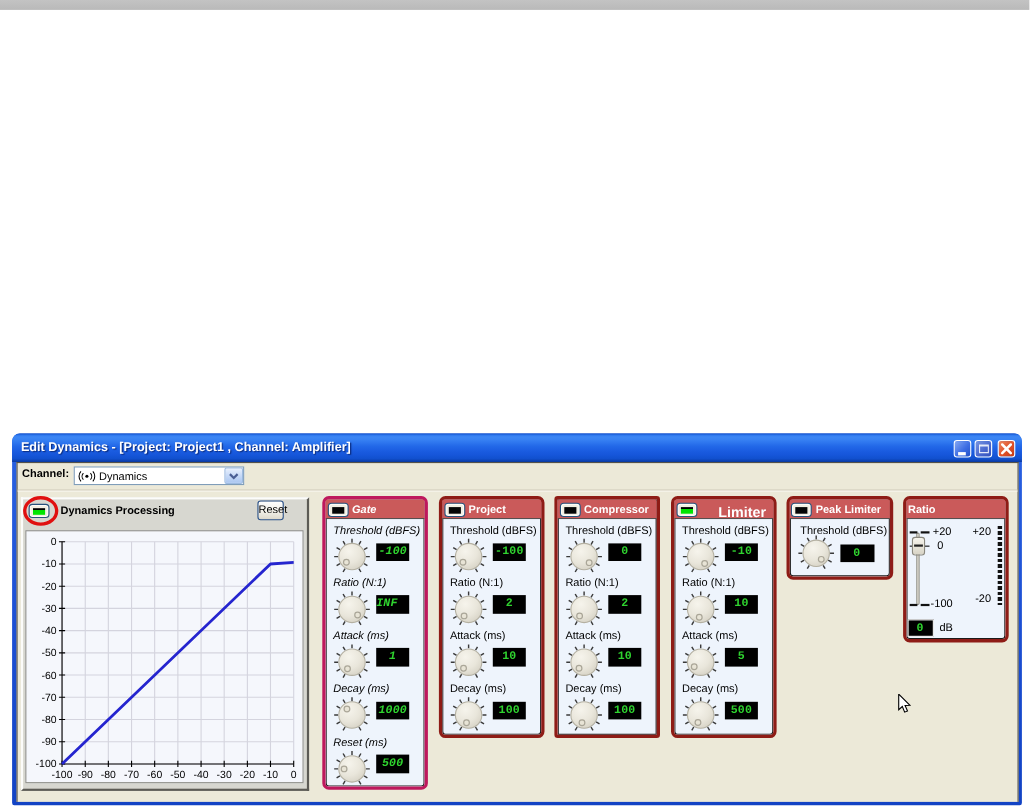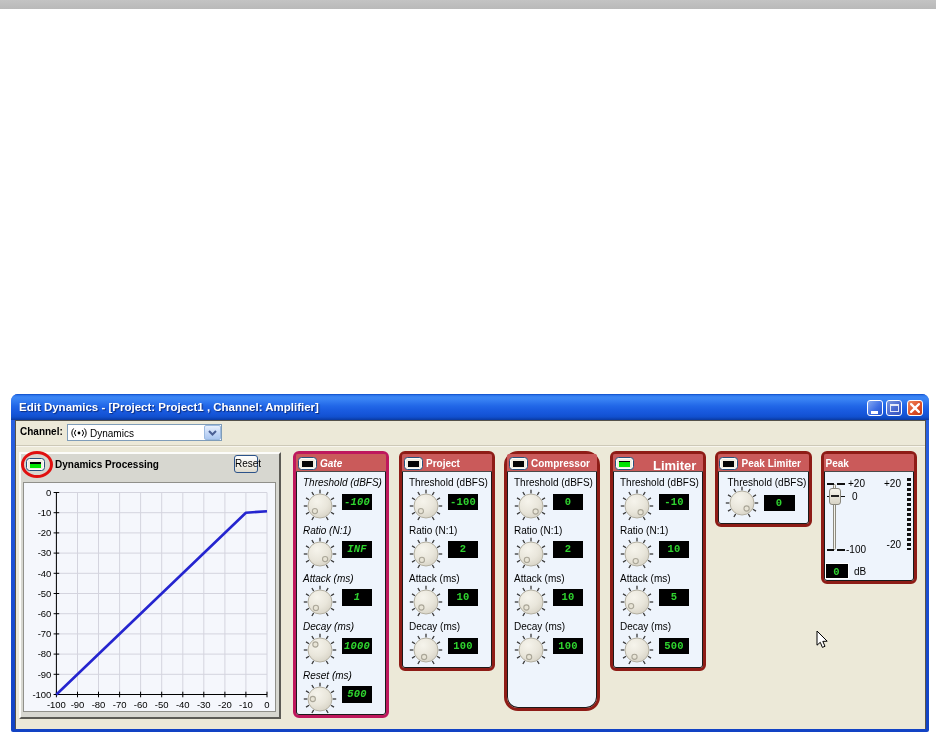--- a/index.html
+++ b/index.html
@@ -162,21 +162,21 @@
         <line x1="23.3" y1="27.9" x2="25.1" y2="31.0" stroke="#3a3a3a" stroke-width="1.3"></line>
         <line x1="10.7" y1="27.9" x2="8.9" y2="31.0" stroke="#3a3a3a" stroke-width="1.3"></line>
         <line x1="6.1" y1="23.3" x2="3.0" y2="25.1" stroke="#3a3a3a" stroke-width="1.3"></line>
         <line x1="4.4" y1="17.0" x2="0.8" y2="17.0" stroke="#3a3a3a" stroke-width="1.3"></line>
         <line x1="6.1" y1="10.7" x2="3.0" y2="8.9" stroke="#3a3a3a" stroke-width="1.3"></line>
         <line x1="10.7" y1="6.1" x2="8.9" y2="3.0" stroke="#3a3a3a" stroke-width="1.3"></line>
         <circle cx="17" cy="17" r="12" fill="url(#kg)" stroke="#b4b0a2" stroke-width="1"></circle>
         <circle cx="22.1" cy="22.1" r="2.6" fill="#e8e4d6" stroke="#aaa698" stroke-width="1.1"></circle>
       </svg>
     </div>
-    <div style="position:absolute;left:46px;top:87.0px;width:30px;height:16.5px;background:#000;color:#2fd32f;font-family:'Liberation Mono',monospace;font-weight:bold;font-size:10.5px;text-align:center;letter-spacing:0.2px;line-height:16.5px;">INF</div>
+    <div style="position:absolute;left:46px;top:87.0px;width:30px;height:16.5px;background:#000;color:#2fd32f;font-family:'Liberation Mono',monospace;font-weight:bold;font-size:10.5px;letter-spacing:0.2px;line-height:16.5px;">INF</div>
     <div style="position:absolute;left:7px;top:118.5px;font-size:10px;color:#000;white-space:nowrap;">Attack (ms)</div>
     <div style="position:absolute;left:7px;top:130.5px;width:34px;height:34px;">
       <svg width="34" height="34" style="position:absolute;left:0;top:0">
         <defs>
           <radialGradient id="kg" cx="38%" cy="30%" r="75%">
             <stop offset="0%" stop-color="#f6f4ec"></stop>
             <stop offset="60%" stop-color="#e9e6db"></stop>
             <stop offset="100%" stop-color="#d7d3c6"></stop>
           </radialGradient>
         </defs>
@@ -353,21 +353,21 @@
         <line x1="6.1" y1="23.3" x2="3.0" y2="25.1" stroke="#3a3a3a" stroke-width="1.3"></line>
         <line x1="4.4" y1="17.0" x2="0.8" y2="17.0" stroke="#3a3a3a" stroke-width="1.3"></line>
         <line x1="6.1" y1="10.7" x2="3.0" y2="8.9" stroke="#3a3a3a" stroke-width="1.3"></line>
         <line x1="10.7" y1="6.1" x2="8.9" y2="3.0" stroke="#3a3a3a" stroke-width="1.3"></line>
         <circle cx="17" cy="17" r="12" fill="url(#kg)" stroke="#b4b0a2" stroke-width="1"></circle>
         <circle cx="15.1" cy="24.0" r="2.6" fill="#e8e4d6" stroke="#aaa698" stroke-width="1.1"></circle>
       </svg>
     </div>
     <div style="position:absolute;left:46px;top:183.5px;width:30px;height:16.5px;background:#000;color:#2fd32f;font-family:'Liberation Mono',monospace;font-weight:bold;font-size:10.5px;text-align:center;letter-spacing:0.2px;line-height:16.5px;">100</div>
   </div>
-<div style="position:absolute;left:504px;top:451px;width:96px;height:260px;border:3px solid #8e1c16;border-radius:14px;background:#eef4fc;box-shadow:inset 0 0 0 1px #1a1a1a;">
+<div style="position:absolute;left:504px;top:451px;width:96px;height:220px;border:3px solid #8e1c16;border-radius:3px;background:#eef4fc;box-shadow:inset 0 0 0 1px #1a1a1a;">
     <div style="position:absolute;left:0;top:0;right:0;height:17.5px;background:#ca5a5a;border-bottom:1px solid #4a4a4a;border-radius:2px 2px 0 0;"></div>
     <div style="position:absolute;left:24px;top:3.5px;font-size:10px;font-weight:bold;color:#fff;white-space:nowrap;">Compressor</div>
     <div style="position:absolute;left:1.5px;top:2.5px;width:19px;height:13px;border:1px solid #27517c;border-radius:3.5px;background:#f2efe3;box-shadow:inset 0 0 0 1px #fdfdf8;">
       <div style="position:absolute;left:3px;top:3px;width:11px;height:6px;background:#050505;"></div>
     </div>
     <div style="position:absolute;left:7px;top:23px;font-size:10px;color:#000;white-space:nowrap;">Threshold (dBFS)</div>
     <div style="position:absolute;left:7px;top:35px;width:34px;height:34px;">
       <svg width="34" height="34" style="position:absolute;left:0;top:0">
         <defs>
           <radialGradient id="kg" cx="38%" cy="30%" r="75%">
@@ -610,21 +610,21 @@
         <line x1="6.1" y1="10.7" x2="3.0" y2="8.9" stroke="#3a3a3a" stroke-width="1.3"></line>
         <line x1="10.7" y1="6.1" x2="8.9" y2="3.0" stroke="#3a3a3a" stroke-width="1.3"></line>
         <circle cx="17" cy="17" r="12" fill="url(#kg)" stroke="#b4b0a2" stroke-width="1"></circle>
         <circle cx="21.6" cy="22.5" r="2.6" fill="#e8e4d6" stroke="#aaa698" stroke-width="1.1"></circle>
       </svg>
     </div>
     <div style="position:absolute;left:46px;top:40.5px;width:31px;height:16.5px;background:#000;color:#2fd32f;font-family:'Liberation Mono',monospace;font-weight:bold;font-size:10.5px;text-align:center;letter-spacing:0.2px;line-height:16.5px;">0</div>
   </div>
 <div style="position:absolute;left:821px;top:451px;width:95.5px;height:133px;border:3px solid #8e1c16;border-radius:6px;background:#eef4fc;box-shadow:inset 0 0 0 1px #1a1a1a;">
     <div style="position:absolute;left:0;top:0;right:0;height:17.5px;background:#ca5a5a;border-bottom:1px solid #4a4a4a;border-radius:2px 2px 0 0;"></div>
-    <div style="position:absolute;left:1.5px;top:3.5px;font-size:10px;font-weight:bold;color:#fff;white-space:nowrap;">Peak</div>
+    <div style="position:absolute;left:1.5px;top:3.5px;font-size:10px;font-weight:bold;color:#fff;white-space:nowrap;">Ratio</div>
     <div style="position:absolute;left:8.75px;top:30px;width:3.5px;height:66px;background:#f4f2ea;border:1px solid #8c8a80;border-radius:2px;"></div>
     <div style="position:absolute;left:2.5px;top:29px;width:7.5px;height:1.8px;background:#111;"></div>
     <div style="position:absolute;left:13.3px;top:29px;width:7.5px;height:1.8px;background:#111;"></div>
     <div style="position:absolute;left:2.5px;top:41.5px;width:7.5px;height:1.8px;background:#111;"></div>
     <div style="position:absolute;left:13.3px;top:41.5px;width:7.5px;height:1.8px;background:#111;"></div>
     <div style="position:absolute;left:2.5px;top:95px;width:7.5px;height:1.8px;background:#111;"></div>
     <div style="position:absolute;left:13.3px;top:95px;width:7.5px;height:1.8px;background:#111;"></div>
     <div style="position:absolute;left:24px;top:24px;font-size:10px;color:#000;">+20</div>
     <div style="position:absolute;left:28px;top:36.5px;font-size:10px;color:#000;">0</div>
     <div style="position:absolute;left:22px;top:89.5px;font-size:10px;color:#000;">-100</div>

